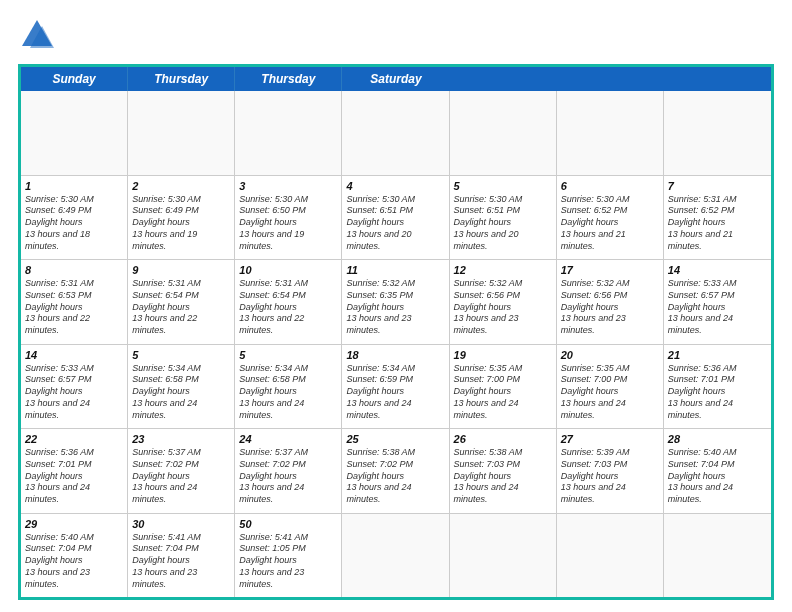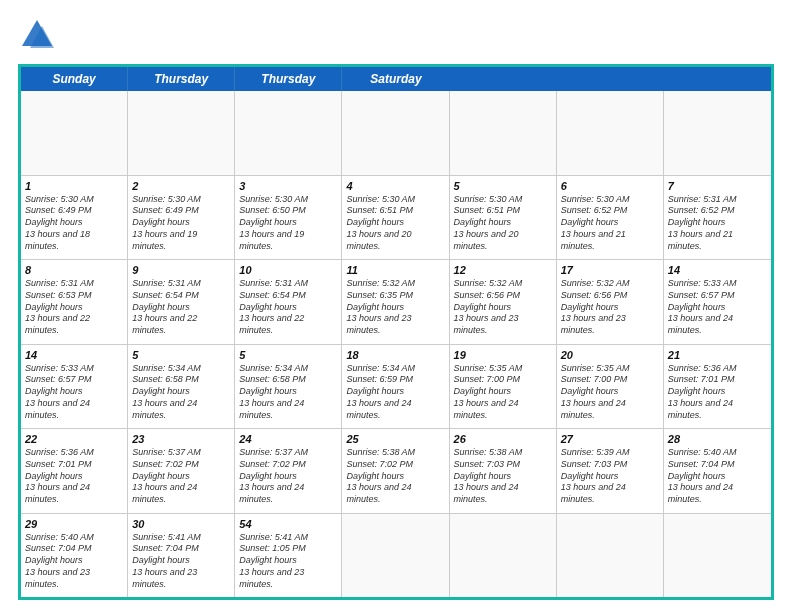--- a/index.html
+++ b/index.html
@@ -359,21 +359,21 @@
         <span>13 hours and 23 minutes.</span>
       </div>
           <div class="cal-cell">
         <span class="day-num">30</span>
         <span>Sunrise: 5:41 AM</span><br>
         <span>Sunset: 7:04 PM</span><br>
         <span>Daylight hours</span><br>
         <span>13 hours and 23 minutes.</span>
       </div>
           <div class="cal-cell">
-        <span class="day-num">54</span>
+        <span class="day-num">50</span>
         <span>Sunrise: 5:41 AM</span><br>
         <span>Sunset: 1:05 PM</span><br>
         <span>Daylight hours</span><br>
         <span>13 hours and 23 minutes.</span>
       </div>
           <div class="cal-cell empty"></div>
           <div class="cal-cell empty"></div>
           <div class="cal-cell empty"></div>
           <div class="cal-cell empty"></div>
         </div>

